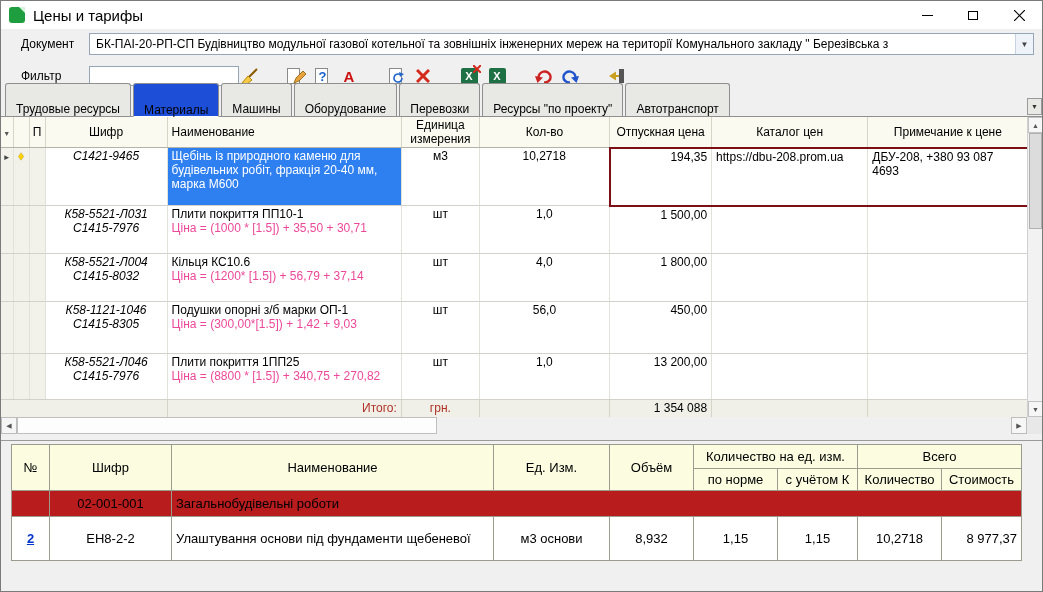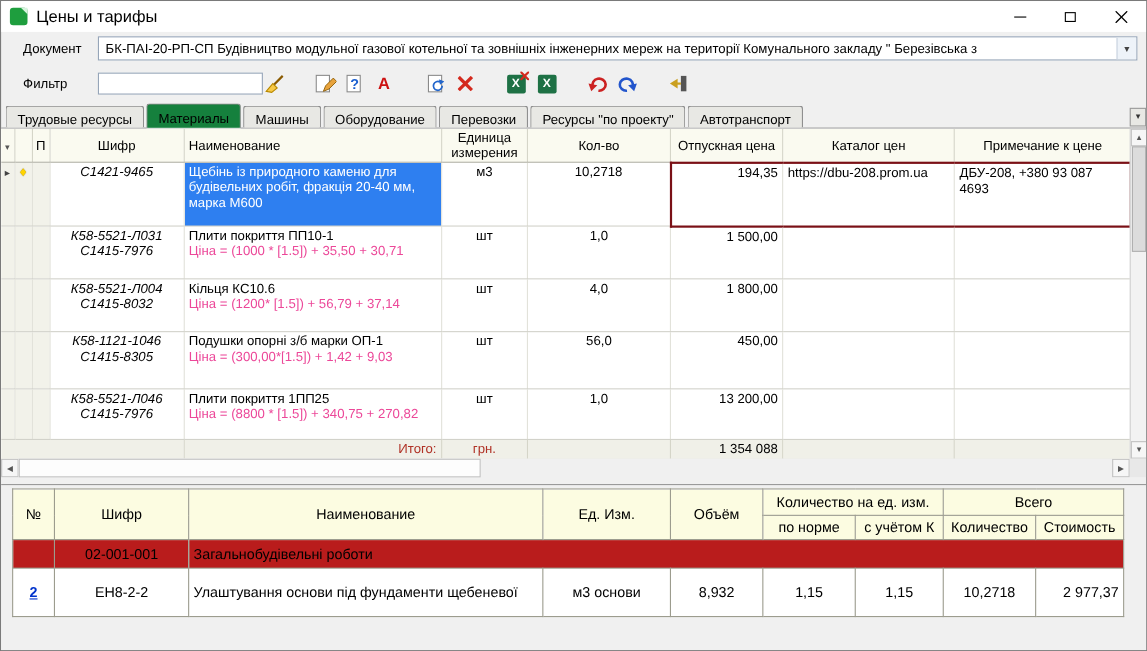--- a/index.html
+++ b/index.html
@@ -31,22 +31,22 @@
   .filter-input { width:150px; height:20px; border:1px solid #96a5b8; background:#fff; font:12px "Liberation Sans",sans-serif; padding:0 4px; }
   .tool { width:28px; height:26px; background:transparent; border:none; display:flex; align-items:center; justify-content:center; cursor:default; position:relative; }
   .tool.brush { width:24px; margin-left:-2px; }
   .tgroup { display:flex; margin-left:18px; }
   .glyphA { color:#cc1111; font-weight:bold; font-size:15px; }
   .mini-doc { width:13px; height:16px; background:#fff; border:1px solid #8a8a8a; position:relative; }
   .mini-doc .ovl { position:absolute; font-weight:bold; }
   .xl { width:17px; height:17px; background:#1e7145; color:#fff; font-weight:bold; font-size:11px; display:flex; align-items:center; justify-content:center; border-radius:2px; position:relative; }
   
   .tabs { height:24px; display:flex; align-items:flex-end; padding-left:4px; border-bottom:1px solid #8f8f8f; flex:0 0 auto; position:relative; }
-  .tab { height:20px; line-height:18px; padding:3px 10px; background:#e8e8e4; border:1px solid #8f8f8f; border-bottom:none; border-radius:3px 3px 0 0; margin-right:2px; white-space:nowrap; cursor:default; }
-  .tab.active { height:23px; line-height:21px; background:#15803d; margin-bottom:-1px; border-bottom:1px solid #fff; font-weight:normal; }
+  .tab { height:20px; line-height:18px; padding:16px 10px; background:#e8e8e4; border:1px solid #8f8f8f; border-bottom:none; border-radius:3px 3px 0 0; margin-right:2px; white-space:nowrap; cursor:default; }
+  .tab.active { height:23px; line-height:21px; background:#1d4ed8; margin-bottom:-1px; border-bottom:1px solid #fff; font-weight:normal; }
   .tab-scroll { position:absolute; right:0; bottom:1px; width:15px; height:17px; background:#e8e8e4; border:1px solid #9a9a9a; font-size:7px; color:#333; display:flex; align-items:center; justify-content:center; }
   
   .grid-area { height:300px; position:relative; background:#fff; flex:0 0 auto; overflow:hidden; }
   table.grid { border-collapse:collapse; table-layout:fixed; width:1028px; background:#fff; }
   .grid th, .grid td { font-size:12px; font-weight:normal; padding:1px 4px; vertical-align:top; overflow:hidden; }
   .grid th { background:#fafaf0; border-right:1px solid #d5d5c8; border-bottom:1px solid #b3b3a8; vertical-align:middle; text-align:center; padding:1px 2px; }
   .grid td { border-right:1px solid #e2e2da; border-bottom:1px solid #d2d2ca; background:#fff; }
   .grid td.mark { background:#f2f2ea; text-align:center; padding:1px 0; vertical-align:top; }
   .grid tr.ghead th.left { text-align:left; padding-left:4px; }
   .code-cell { text-align:center;font-style:italic; }
@@ -403,19 +403,19 @@
       </tr>
       <tr style="height:44px">
         <td class="center"><span class="rownum-link">2</span></td>
         <td class="center">ЕН8-2-2</td>
         <td>Улаштування основи під фундаменти щебеневої</td>
         <td class="center">м3 основи</td>
         <td class="center">8,932</td>
         <td class="center">1,15</td>
         <td class="center">1,15</td>
         <td class="center">10,2718</td>
-        <td class="right">2 977,37</td>
+        <td class="right">8 977,37</td>
       </tr>
     </tbody>
       </table>
   </div>
 
 </div>
 
 </body></html>

